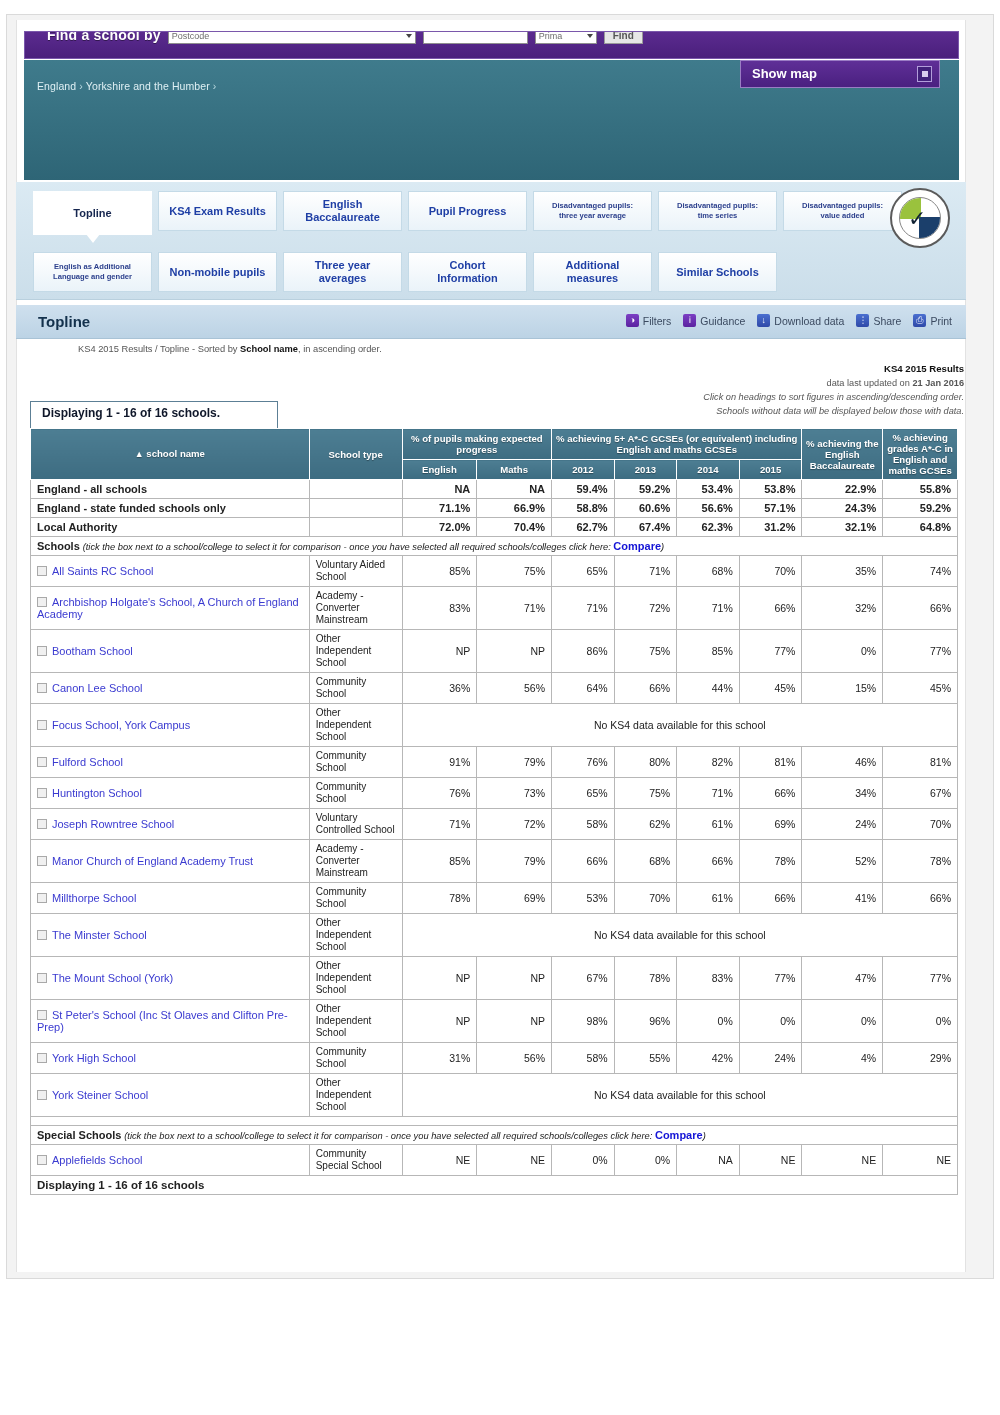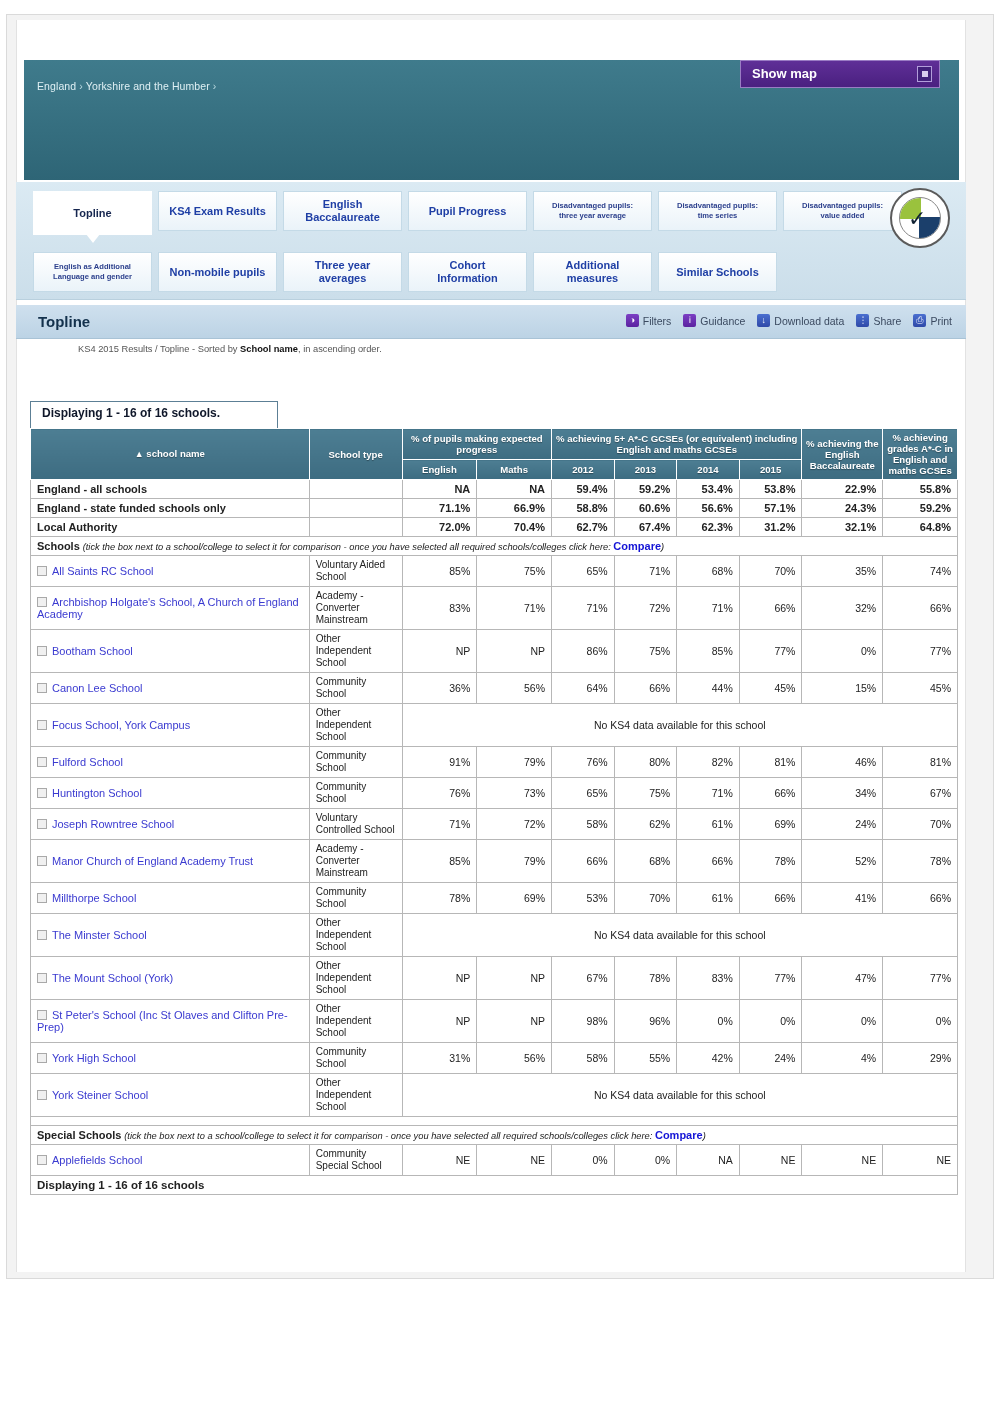--- a/index.html
+++ b/index.html
@@ -279,20 +279,35 @@
   .sortarrow { font-size: 9px; }
 </style>
 </head>
 <body>
 
 <div id="page">
 
   <div class="outer-frame"></div>
   <div class="page-white"></div>
 
+  <div class="searchbar">
+    <div class="searchbar-inner">
+      <span class="sb-label">Find a school by</span>
+      <div class="sb-select wide">
+        <span>Postcode</span>
+        <span class="car"></span>
+      </div>
+      <div class="sb-text"></div>
+      <div class="sb-select small">
+        <span>Prima</span>
+        <span class="car"></span>
+      </div>
+      <div class="sb-btn">Find</div>
+    </div>
+  </div>
 
   <div class="teal-band">
     <div class="showmap">
       <span>Show map</span>
       <span class="sq"></span>
     </div>
     <div class="crumbs">
       <span>England</span><span class="sep">›</span><span>Yorkshire and the Humber</span><span class="sep">›</span>
     </div>
     <div class="tabs-primary" id="primary-tabs">
@@ -399,20 +414,26 @@
           <span class="ic blue">⎙</span>
           <span>Print</span>
         </div>
       </div>
   </div>
 
   <div class="sortnote">
     <span>KS4 2015 Results / Topline - Sorted by </span><b>School name</b><span>, in ascending order.</span>
   </div>
 
+  <div class="meta">
+    <div class="ttl">KS4 2015 Results</div>
+    <div><span>data last updated on </span><b>21 Jan 2016</b></div>
+    <div class="it">Click on headings to sort figures in ascending/descending order.</div>
+    <div class="it">Schools without data will be displayed below those with data.</div>
+  </div>
 
   <div class="disp-box">Displaying 1 - 16 of 16 schools.</div>
 
   <table class="perf">
     <colgroup>
       <col style="width:276px">
       <col style="width:92px">
       <col style="width:74px">
       <col style="width:74px">
       <col style="width:62px">

